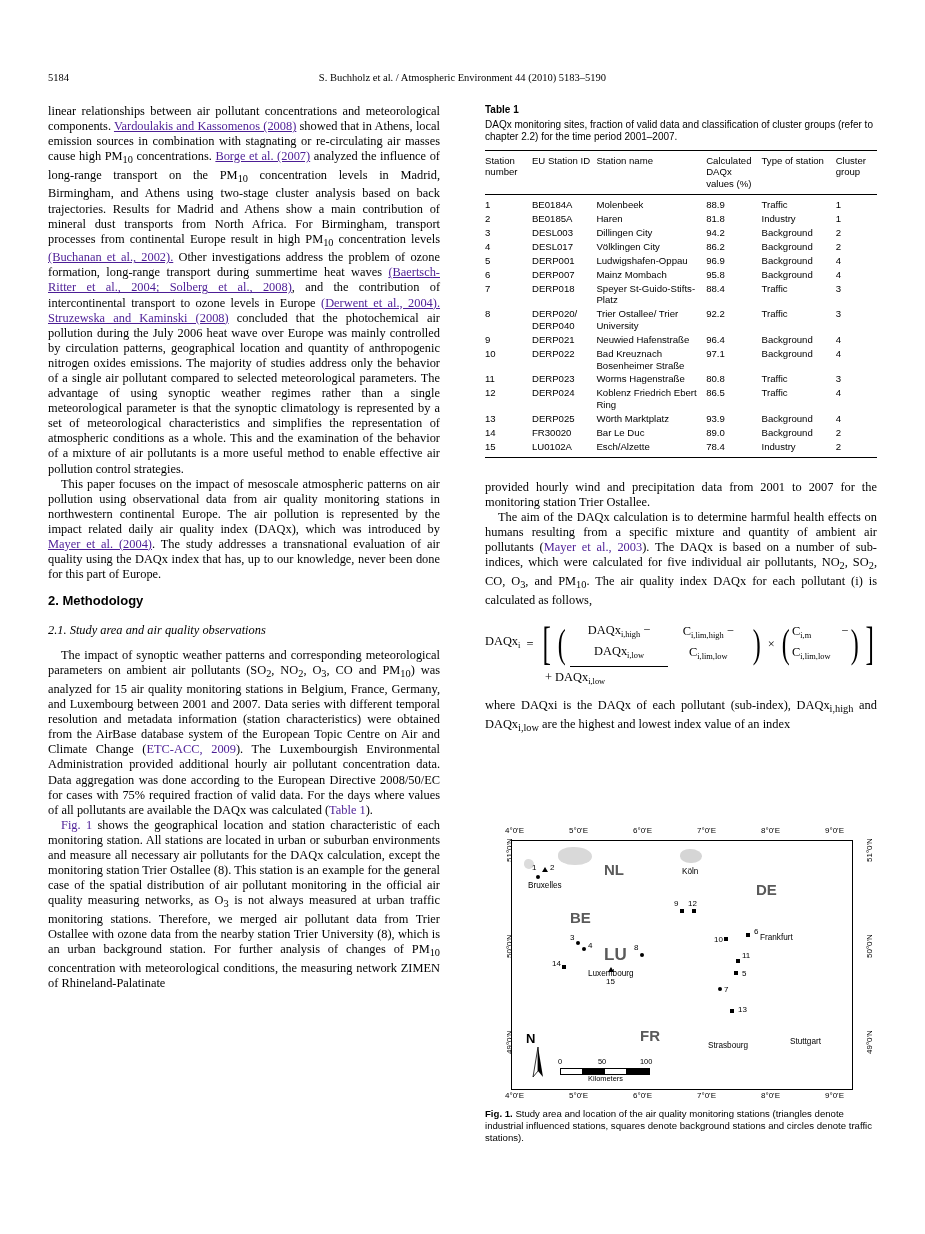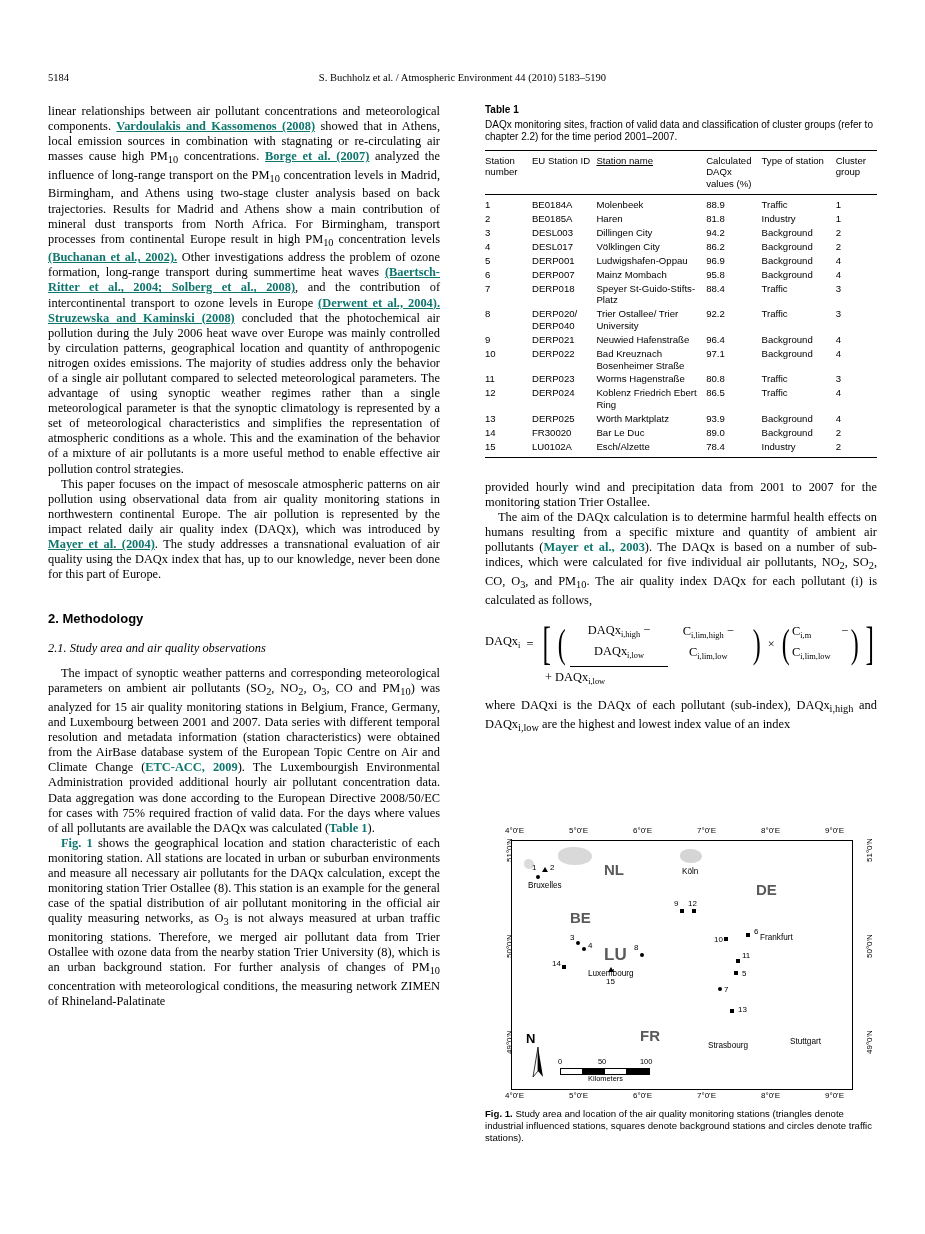--- a/index.html
+++ b/index.html
@@ -44,26 +44,26 @@
     position: absolute;
     width: 392px;
     font-size: 12.4px;
     line-height: 15.1px;
     text-align: justify;
     hyphens: auto;
   }
   .col-left { left: 48px; top: 104px; }
   p { margin: 0; text-indent: 0; }
   p.ind { text-indent: 13px; }
-  .ref { color: #0f766e; font-weight: bold; }
+  .ref { color: #4c1d95; }
   h2.sec {
     font-family: "Liberation Sans", sans-serif;
     font-size: 13px;
     font-weight: bold;
-    margin: 29px 0 11px 0;
+    margin: 11px 0 11px 0;
     line-height: 15px;
   }
   h3.subsec {
     font-family: "Liberation Serif", serif;
     font-style: italic;
     font-size: 12.4px;
     font-weight: normal;
     margin: 15px 0 10px 0;
     line-height: 15px;
   }
@@ -100,21 +100,21 @@
     text-align: left;
     vertical-align: top;
     padding: 1.2px 4px 1.2px 0;
     line-height: 11.6px;
   }
   table.datatbl tbody tr:first-child td { padding-top: 4px; }
   table.datatbl tbody tr:last-child td { padding-bottom: 4px; }
   table.datatbl { border-bottom: 1.1px solid #000; }
   .c-num { width: 44px; }
   .c-eu  { width: 62px; }
-  .c-name{ width: 110px; text-decoration: underline; }
+  .c-name{ width: 110px; }
   .c-daq { width: 52px; }
   .c-type{ width: 72px; }
   .c-clu { width: 38px; }
   
   .eq {
     margin: 14px 0 8px 0;
     font-size: 12.4px;
     line-height: 16px;
   }
   .eqrow { display: flex; align-items: center; }

